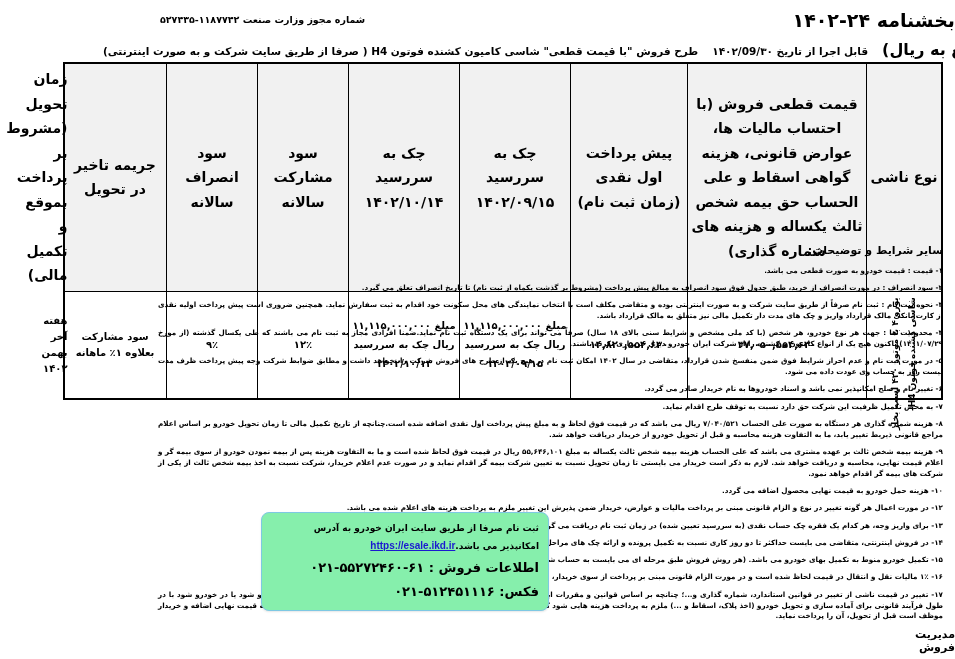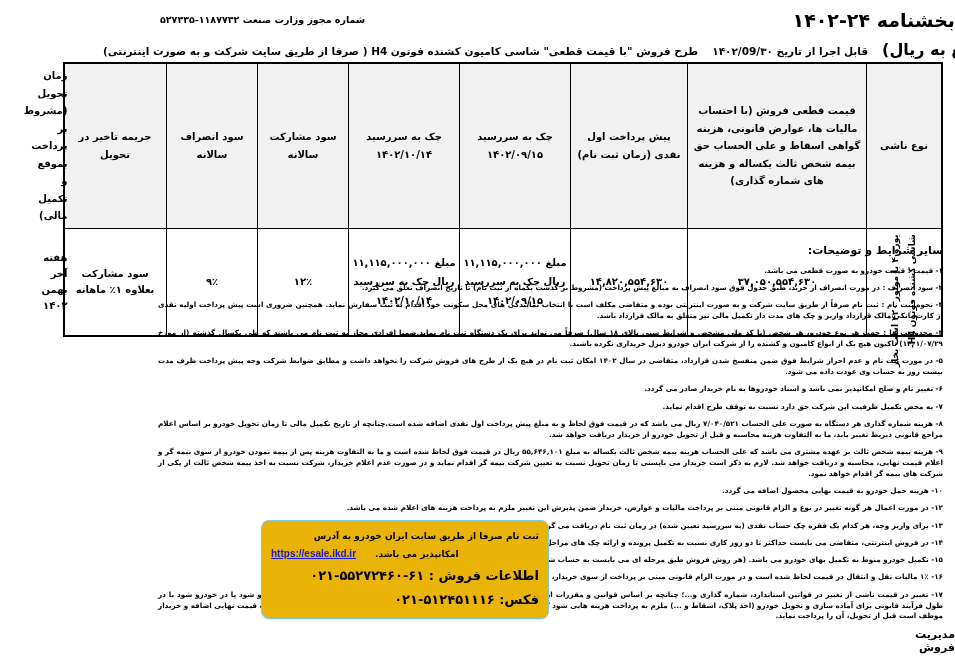--- a/index.html
+++ b/index.html
@@ -42,21 +42,21 @@
     table-layout:fixed;
     border:2px solid #000;
   }
   table.main th,table.main td{
     border:1.3px solid #000;
     text-align:center;vertical-align:middle;
     padding:3px 3px;
   }
   table.main thead th{
     background:#f1f1f1;
-    font-size:10px;font-weight:bold;line-height:1.75;
+    font-size:14px;font-weight:bold;line-height:1.75;
     height:70px;
   }
   table.main tbody td{
     height:100px;
     font-size:10px;font-weight:bold;
   }
   td.price{font-size:13px;letter-spacing:.4px;}
   td.prepay{font-size:10.5px;letter-spacing:.2px;border-radius:23px;}
   td.cheque{font-size:8.6px;line-height:1.9;}
   td.pct{font-size:11px;}
@@ -88,31 +88,30 @@
   .note{
     margin:0 0 6.5px 0;
     text-align:justify;text-align-last:right;
     padding:0 2px;
   }
 
   
   .callout{
     position:absolute;left:115px;top:512px;
     width:268px;
-    background:#eab308;
+    background:#86efac;
     border:1px solid #7ec8e3;
     border-radius:8px 8px 8px 8px;
     padding:7px 9px 6px 9px;
     font-size:9px;font-weight:bold;
     line-height:1.85;
     text-align:right;
     box-shadow:0 1px 2px rgba(0,0,0,.10);
-    margin-top:8px;
-  }
-  .callout .l2{display:flex;flex-direction:row-reverse;justify-content:flex-start;gap:19px;align-items:baseline;}
+  }
+  .callout .l2{display:flex;flex-direction:row-reverse;justify-content:flex-end;gap:0;align-items:baseline;}
   .callout a{
     color:#1a1ad0;text-decoration:underline;
     font-family:"Liberation Sans",sans-serif;
     font-size:10px;direction:ltr;unicode-bidi:embed;
   }
   .callout .phones{font-size:13px;margin-top:1px;}
 
   
   .signature{
     position:absolute;right:auto;left:740px;top:628px;

